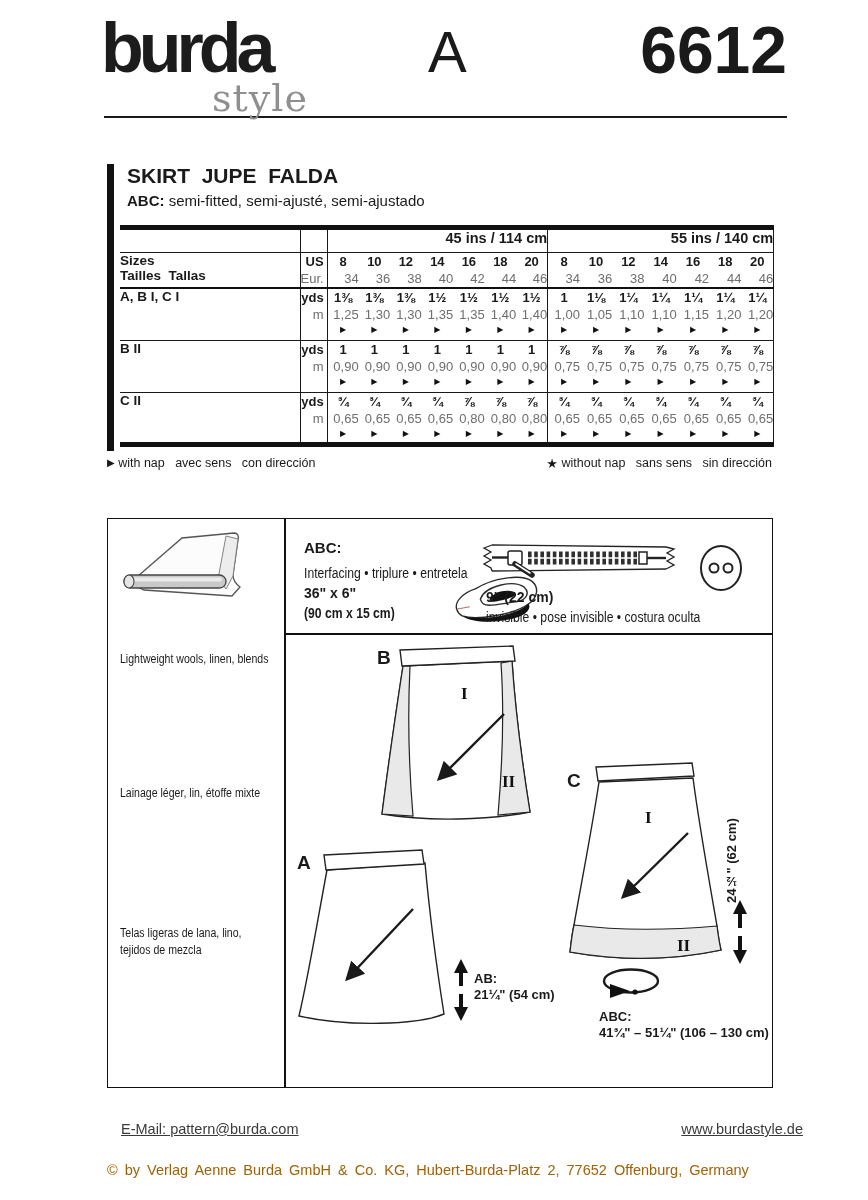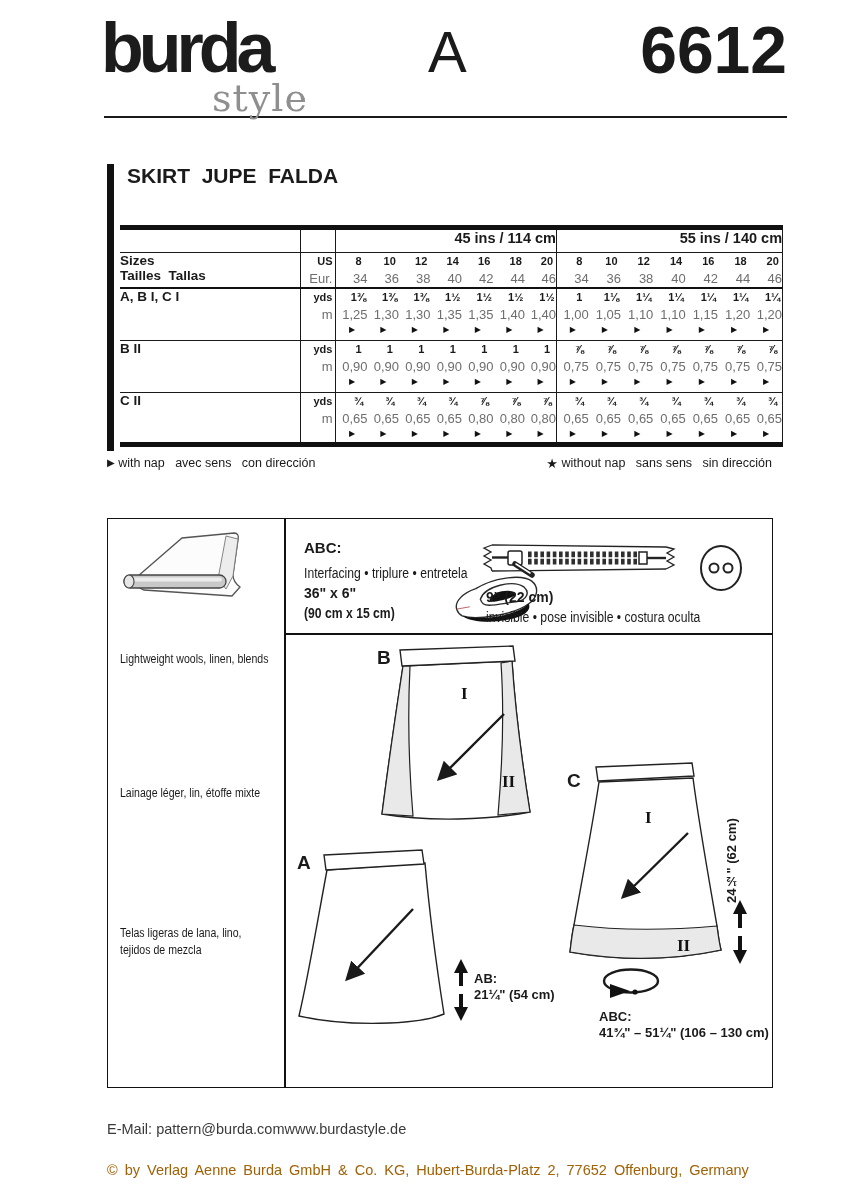--- a/index.html
+++ b/index.html
@@ -19,21 +19,21 @@
   
   .ytable{position:absolute;left:120px;top:225px;border-collapse:collapse;table-layout:fixed;border-top:5px solid #111;border-bottom:5px solid #111;}
   .ytable td{padding:0;vertical-align:top;}
   .bl{border-left:1.4px solid #1a1a1a;}
   .br{border-right:1.4px solid #1a1a1a;}
   tr.sep td{border-top:1.4px solid #1a1a1a;}
   tr.sep2 td{border-top:2.2px solid #111;}
   .grp{font-weight:700;font-size:14.5px;text-align:right;padding-top:2px;height:22px;}
   .lbl{padding:2px 0 0 4px;font-weight:700;font-size:13.5px;white-space:pre;}
   .unit .t,.unit .b{text-align:right;padding-right:3px;}
-  .t{font-weight:700;font-size:11px;text-align:center;line-height:17px;padding-left:13px;}
+  .t{font-weight:700;font-size:13px;text-align:center;line-height:17px;}
   .b{color:#6e6e6e;font-size:13px;text-align:right;line-height:17px;}
   .a{font-size:8px;text-align:center;line-height:13px;color:#111;}
   tr.szr{height:22px;} tr.frow{height:52px;}
   
   .legend-left{left:107px;top:456px;font-size:12.5px;white-space:pre;}
   .legend-right{left:420px;top:456px;width:352px;text-align:right;font-size:12.5px;white-space:pre;}
   .sym{font-size:10px;vertical-align:1px;}
   .sym2{font-size:13px;vertical-align:-1px;}
   
   .lower-box{left:107px;top:518px;width:664px;height:568px;border:1.6px solid #111;}
@@ -49,35 +49,36 @@
   
   .vletter{font-family:"Liberation Sans",sans-serif;font-weight:700;font-size:19px;fill:#1a1a1a;}
   .roman{font-family:"Liberation Serif","DejaVu Serif",serif;font-weight:bold;font-size:17px;fill:#111;}
   .ln{stroke:#222;stroke-width:1.4;fill:#fff;}
   .panel{fill:#e9e9e9;stroke:#222;stroke-width:1.2;}
   .grain{stroke:#1a1a1a;stroke-width:2.4;}
   .dbl{fill:#111;}
   .dbl line{stroke:#111;}
   
   .footer-copy{left:107px;top:1162px;width:682px;font-size:14.5px;color:#a16207;word-spacing:3px;white-space:pre;}
-  .footer-row{left:107px;top:1121px;width:682px;display:flex;justify-content:flex-start;font-size:14.5px;color:#3a3a3a;}
+  .footer-row{left:121px;top:1121px;width:682px;display:flex;justify-content:space-between;font-size:14.5px;color:#3a3a3a;text-decoration:underline;}
 </style>
 </head>
 <body>
 
 <div class="page">
 
   <div class="abs brand-sub">style</div>
   <div class="abs brand">burda</div>
   <div class="abs view-letter">A</div>
   <div class="abs pattern-number">6612</div>
   <div class="abs header-rule"></div>
 
   <div class="abs title-bar"></div>
   <div class="abs title-name">SKIRT  JUPE  FALDA</div>
+  <div class="abs title-fit"><b>ABC:</b><span> semi-fitted, semi-ajusté, semi-ajustado</span></div>
 
   <table class="ytable">
     <colgroup>
       <col style="width:180px">
         <col style="width:26px">
       <col style="width:31.5px">
         <col style="width:31.5px">
         <col style="width:31.5px">
         <col style="width:31.5px">
         <col style="width:31.5px">

